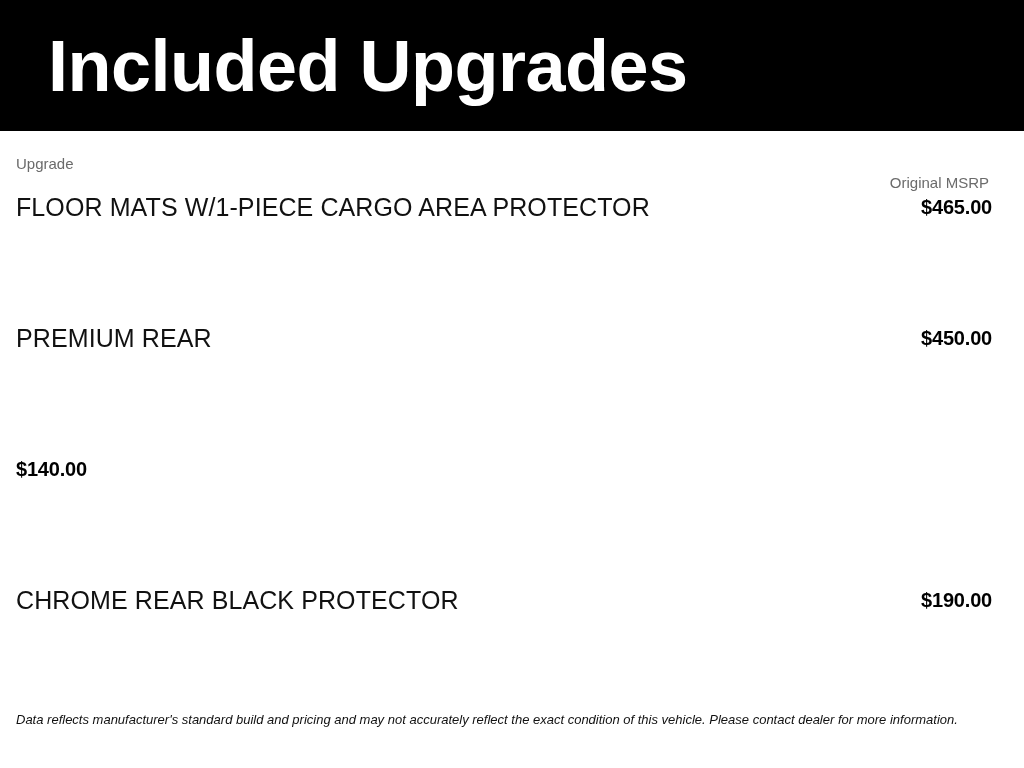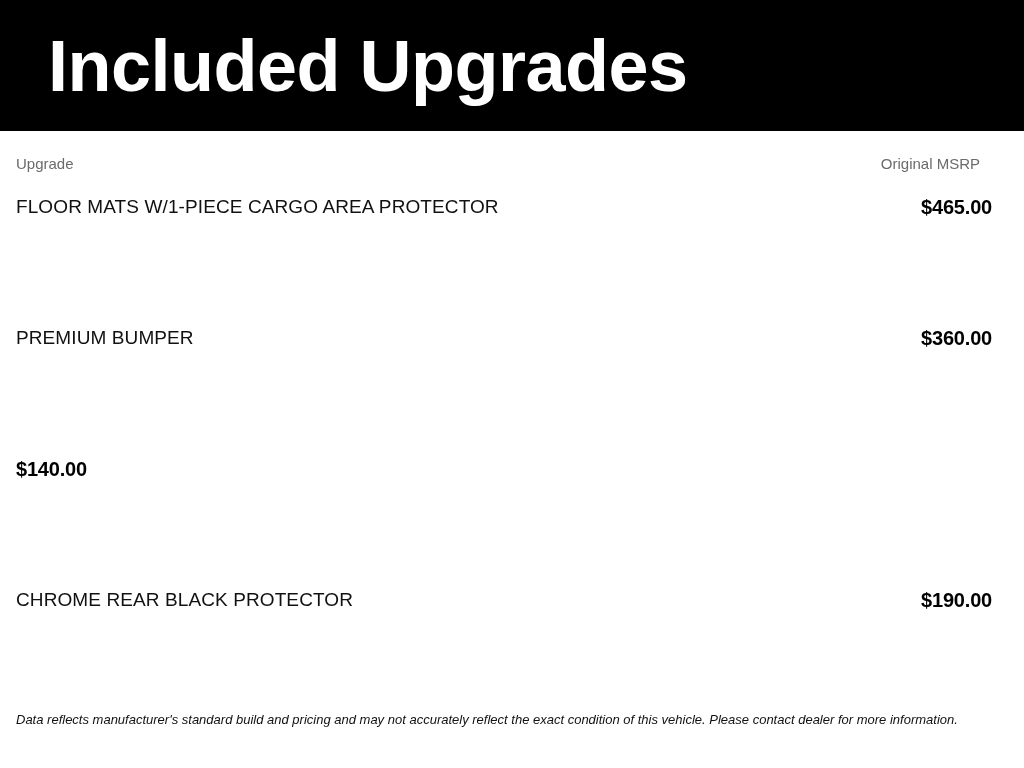--- a/index.html
+++ b/index.html
@@ -70,36 +70,36 @@
     position: absolute;
     top: 24px;
     font-size: 15px;
     font-weight: normal;
     color: #6b6b6b;
     line-height: 18px;
     white-space: nowrap;
   }
 
   .col-head.left  { left: 0; text-align: left; }
-  .col-head.right { right: 12px; text-align: right; }
+  .col-head.right { right: 3px; text-align: right; margin-top: 19px; }
 
   .rows {
     position: relative;
   }
 
   .row {
     position: relative;
     height: 131px;
     display: flex;
     align-items: flex-start;
     justify-content: space-between;
   }
 
   .row-label {
-    font-size: 19px;
+    font-size: 25px;
     font-weight: normal;
     color: #111111;
     line-height: 24px;
     letter-spacing: 0.1px;
     white-space: nowrap;
     padding-top: 2px;
   }
 
   .row-price {
     font-size: 20px;
@@ -141,22 +141,22 @@
       <div class="col-head right">Original MSRP</div>
     </div>
 
     <div class="rows" id="rows-container">
 
     <div class="row">
           <div class="row-label">FLOOR MATS W/1-PIECE CARGO AREA PROTECTOR</div>
           <div class="row-price">$465.00</div>
         </div>
         <div class="row">
-          <div class="row-label">PREMIUM BUMPER</div>
-          <div class="row-price">$360.00</div>
+          <div class="row-label">PREMIUM REAR</div>
+          <div class="row-price">$450.00</div>
         </div>
         <div class="row">
           <div class="row-price">$140.00</div>
         </div>
         <div class="row">
           <div class="row-label">CHROME REAR BLACK PROTECTOR</div>
           <div class="row-price">$190.00</div>
         </div>
       </div>
 

